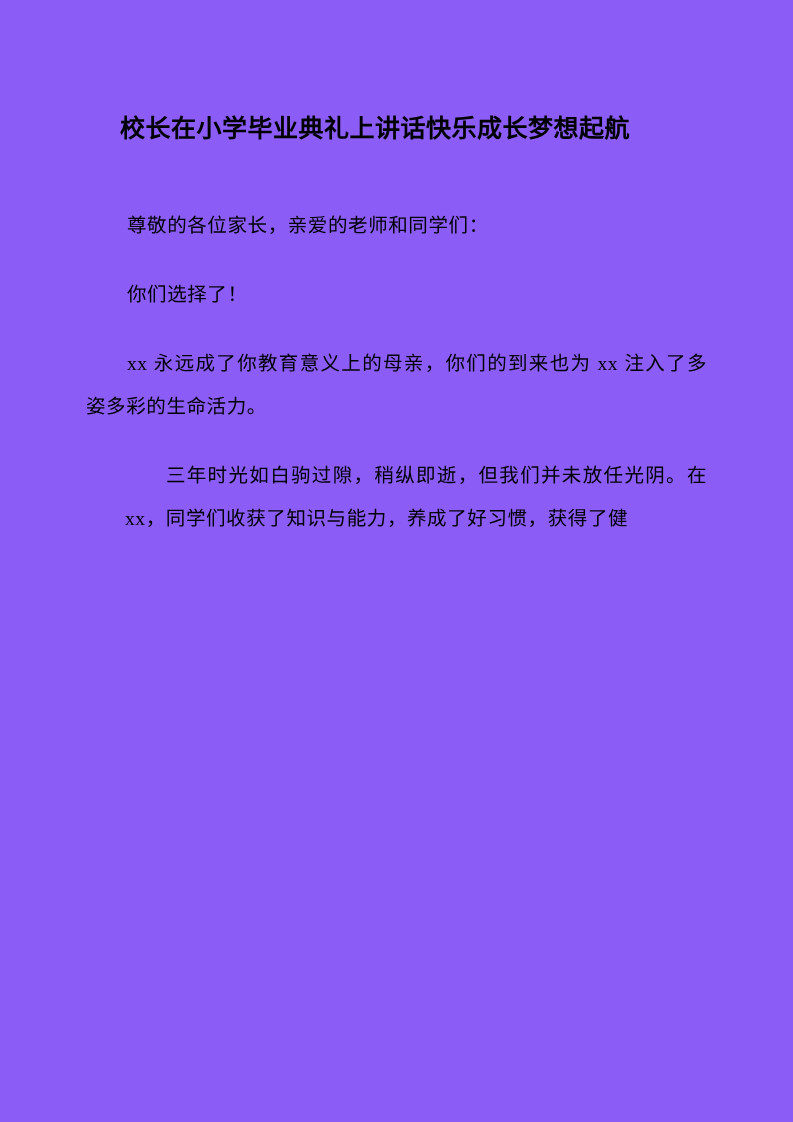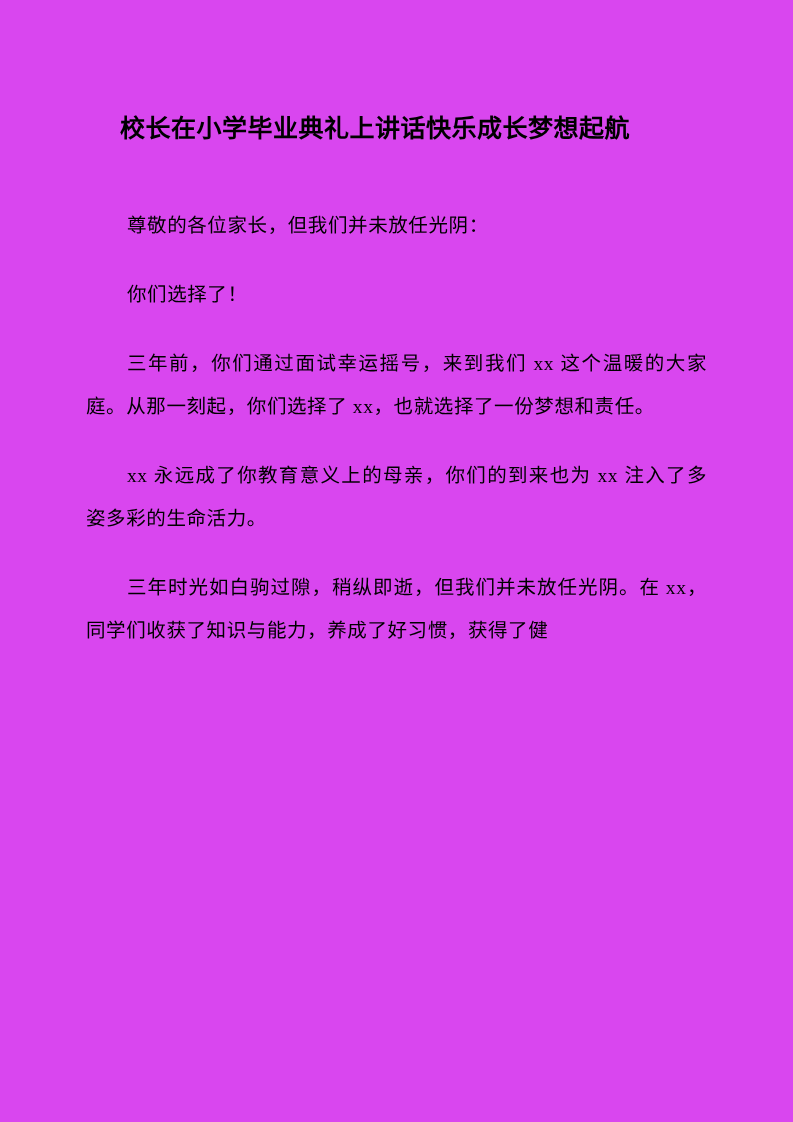--- a/index.html
+++ b/index.html
@@ -13,21 +13,21 @@
     height: 1122px;
     font-family: "Liberation Serif", "DejaVu Serif", serif;
     color: #000000;
     overflow: hidden;
   }
   .page {
     box-sizing: border-box;
     width: 793px;
     height: 1122px;
     padding: 112px 86px 60px 86px;
-    background: #d946ef;
+    background: #8b5cf6;
     position: relative;
   }
   .doc-title {
     font-size: 25px;
     line-height: 1.35;
     font-weight: 700;
     text-align: left;
     letter-spacing: 0.5px;
     margin: 0 0 58px 34px;
     white-space: nowrap;
@@ -38,26 +38,26 @@
     text-align: justify;
     text-justify: inter-ideograph;
     margin: 0 0 26px 0;
     letter-spacing: 0.6px;
   }
   .para.indent {
     text-indent: 2.1em;
   }
   .para:last-child {
     margin-bottom: 0;
+    margin-left: 39px;
   }
 </style>
 </head>
 <body>
 
 <div class="page">
   <h1 class="doc-title">校长在小学毕业典礼上讲话快乐成长梦想起航</h1>
 
-  <p class="para indent">尊敬的各位家长，但我们并未放任光阴：</p>
+  <p class="para indent">尊敬的各位家长，亲爱的老师和同学们：</p>
   <p class="para indent">你们选择了！</p>
-  <p class="para indent">三年前，你们通过面试幸运摇号，来到我们 xx 这个温暖的大家庭。从那一刻起，你们选择了 xx，也就选择了一份梦想和责任。</p>
   <p class="para indent">xx 永远成了你教育意义上的母亲，你们的到来也为 xx 注入了多姿多彩的生命活力。</p>
   <p class="para indent">三年时光如白驹过隙，稍纵即逝，但我们并未放任光阴。在 xx，同学们收获了知识与能力，养成了好习惯，获得了健</p>
 </div>
 
 </body></html>

